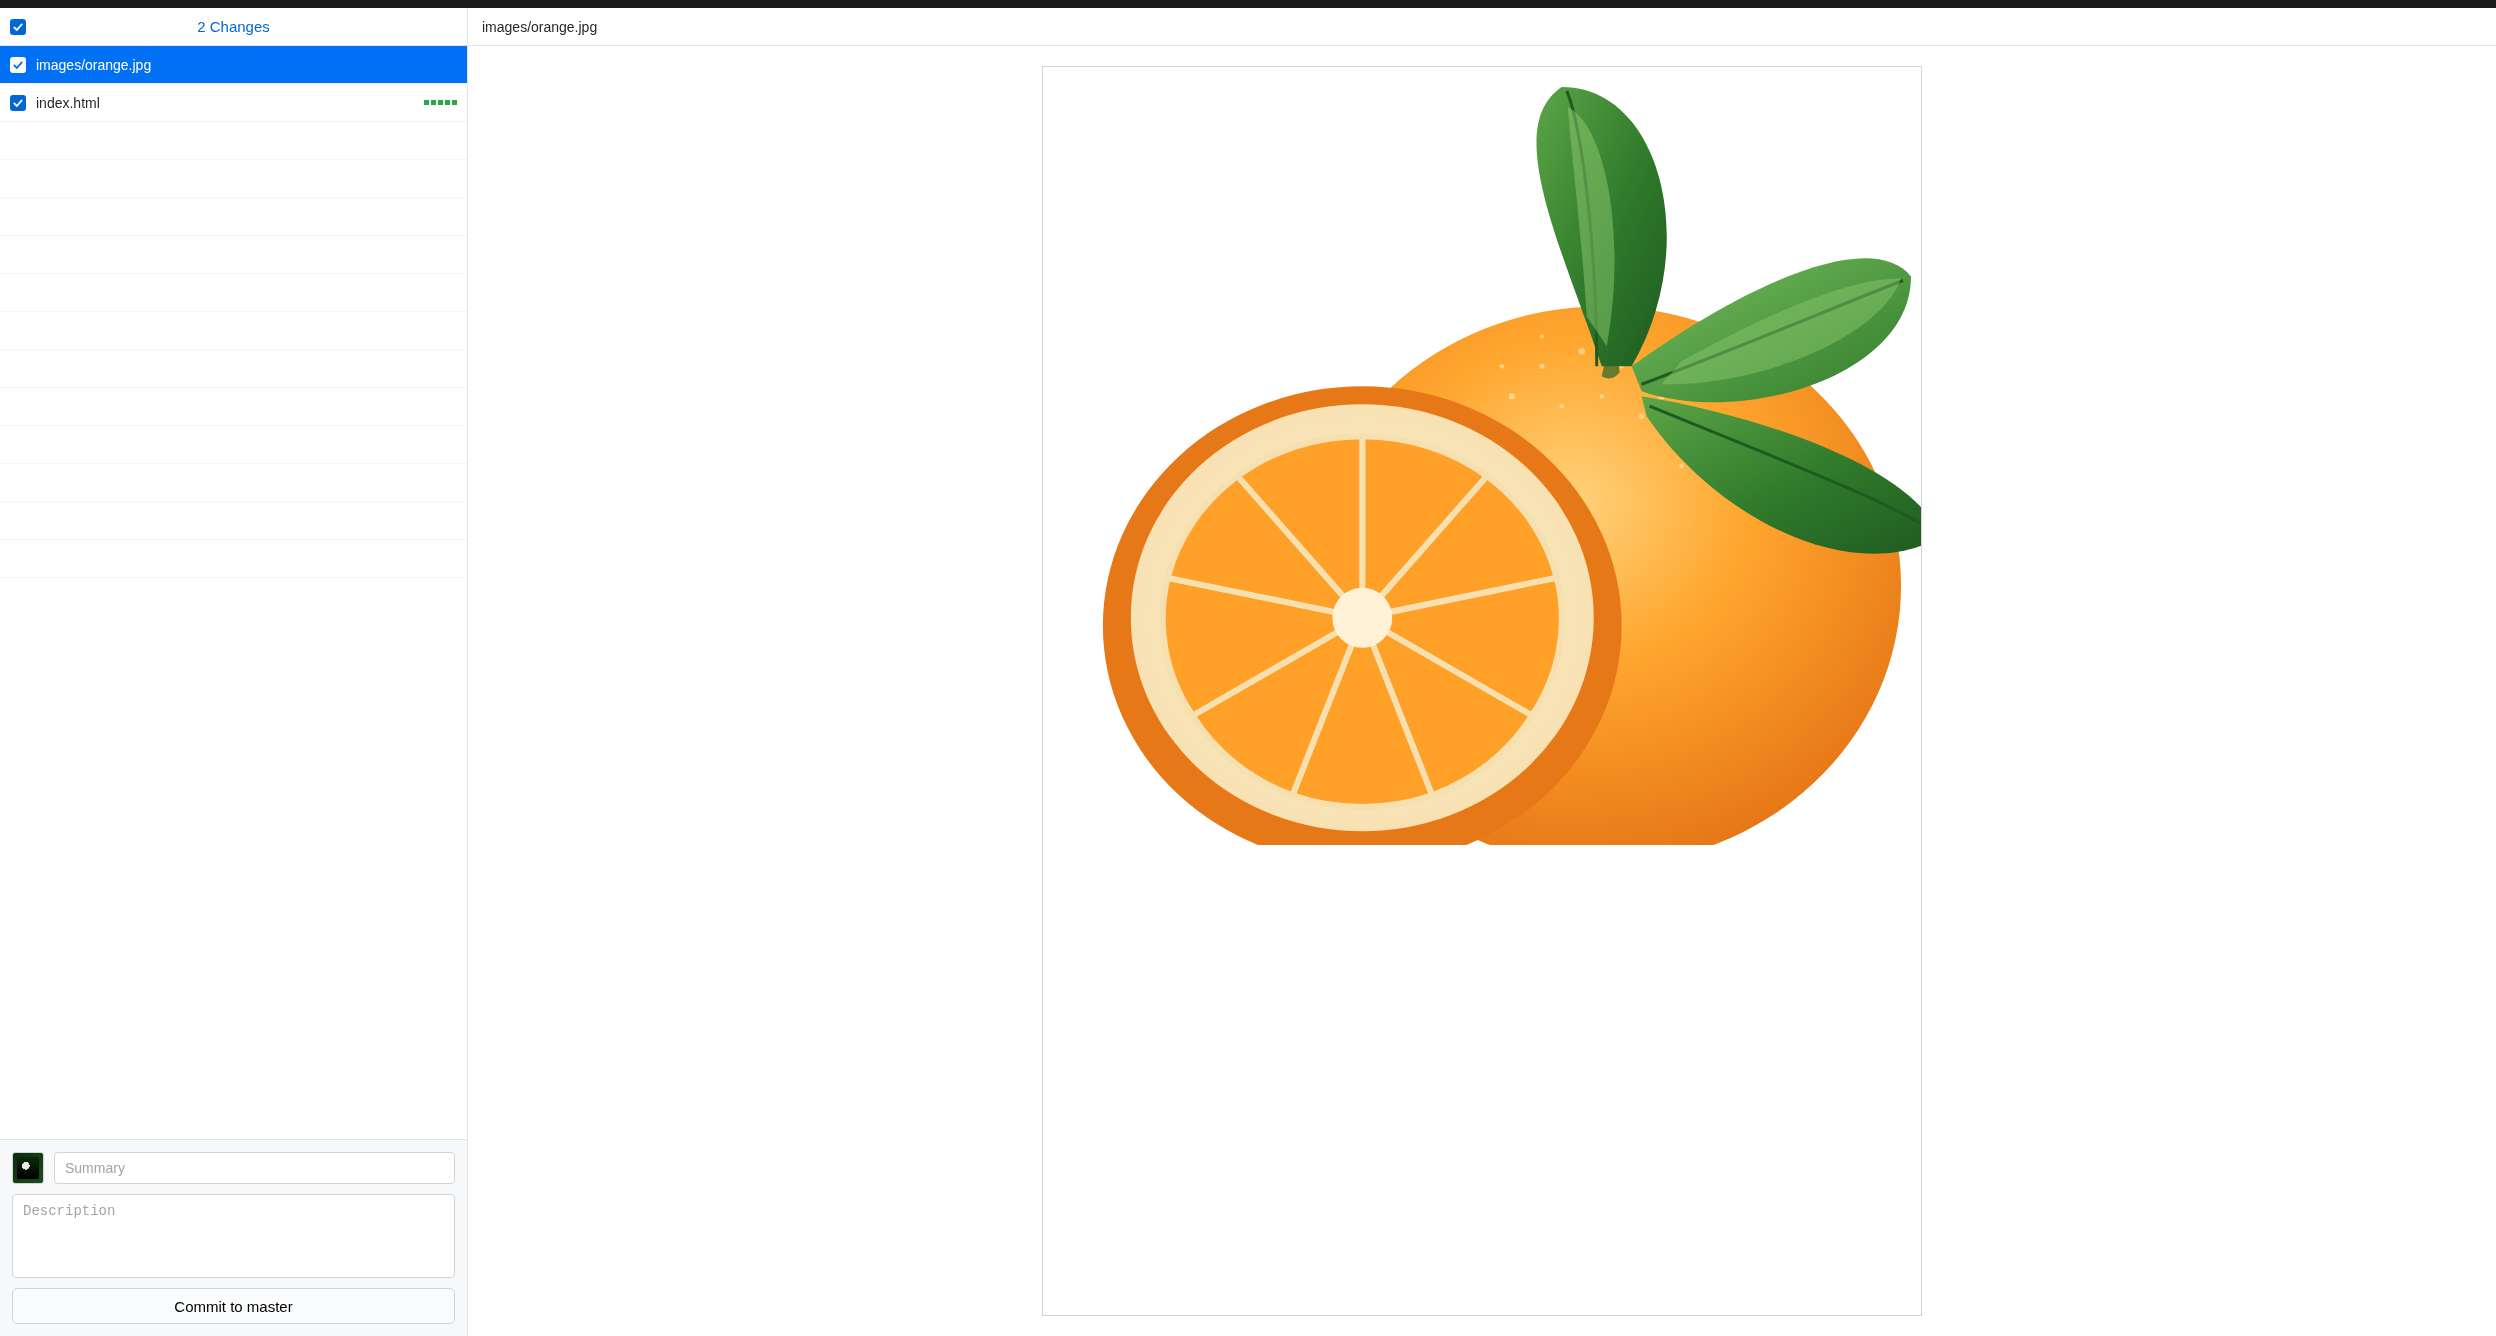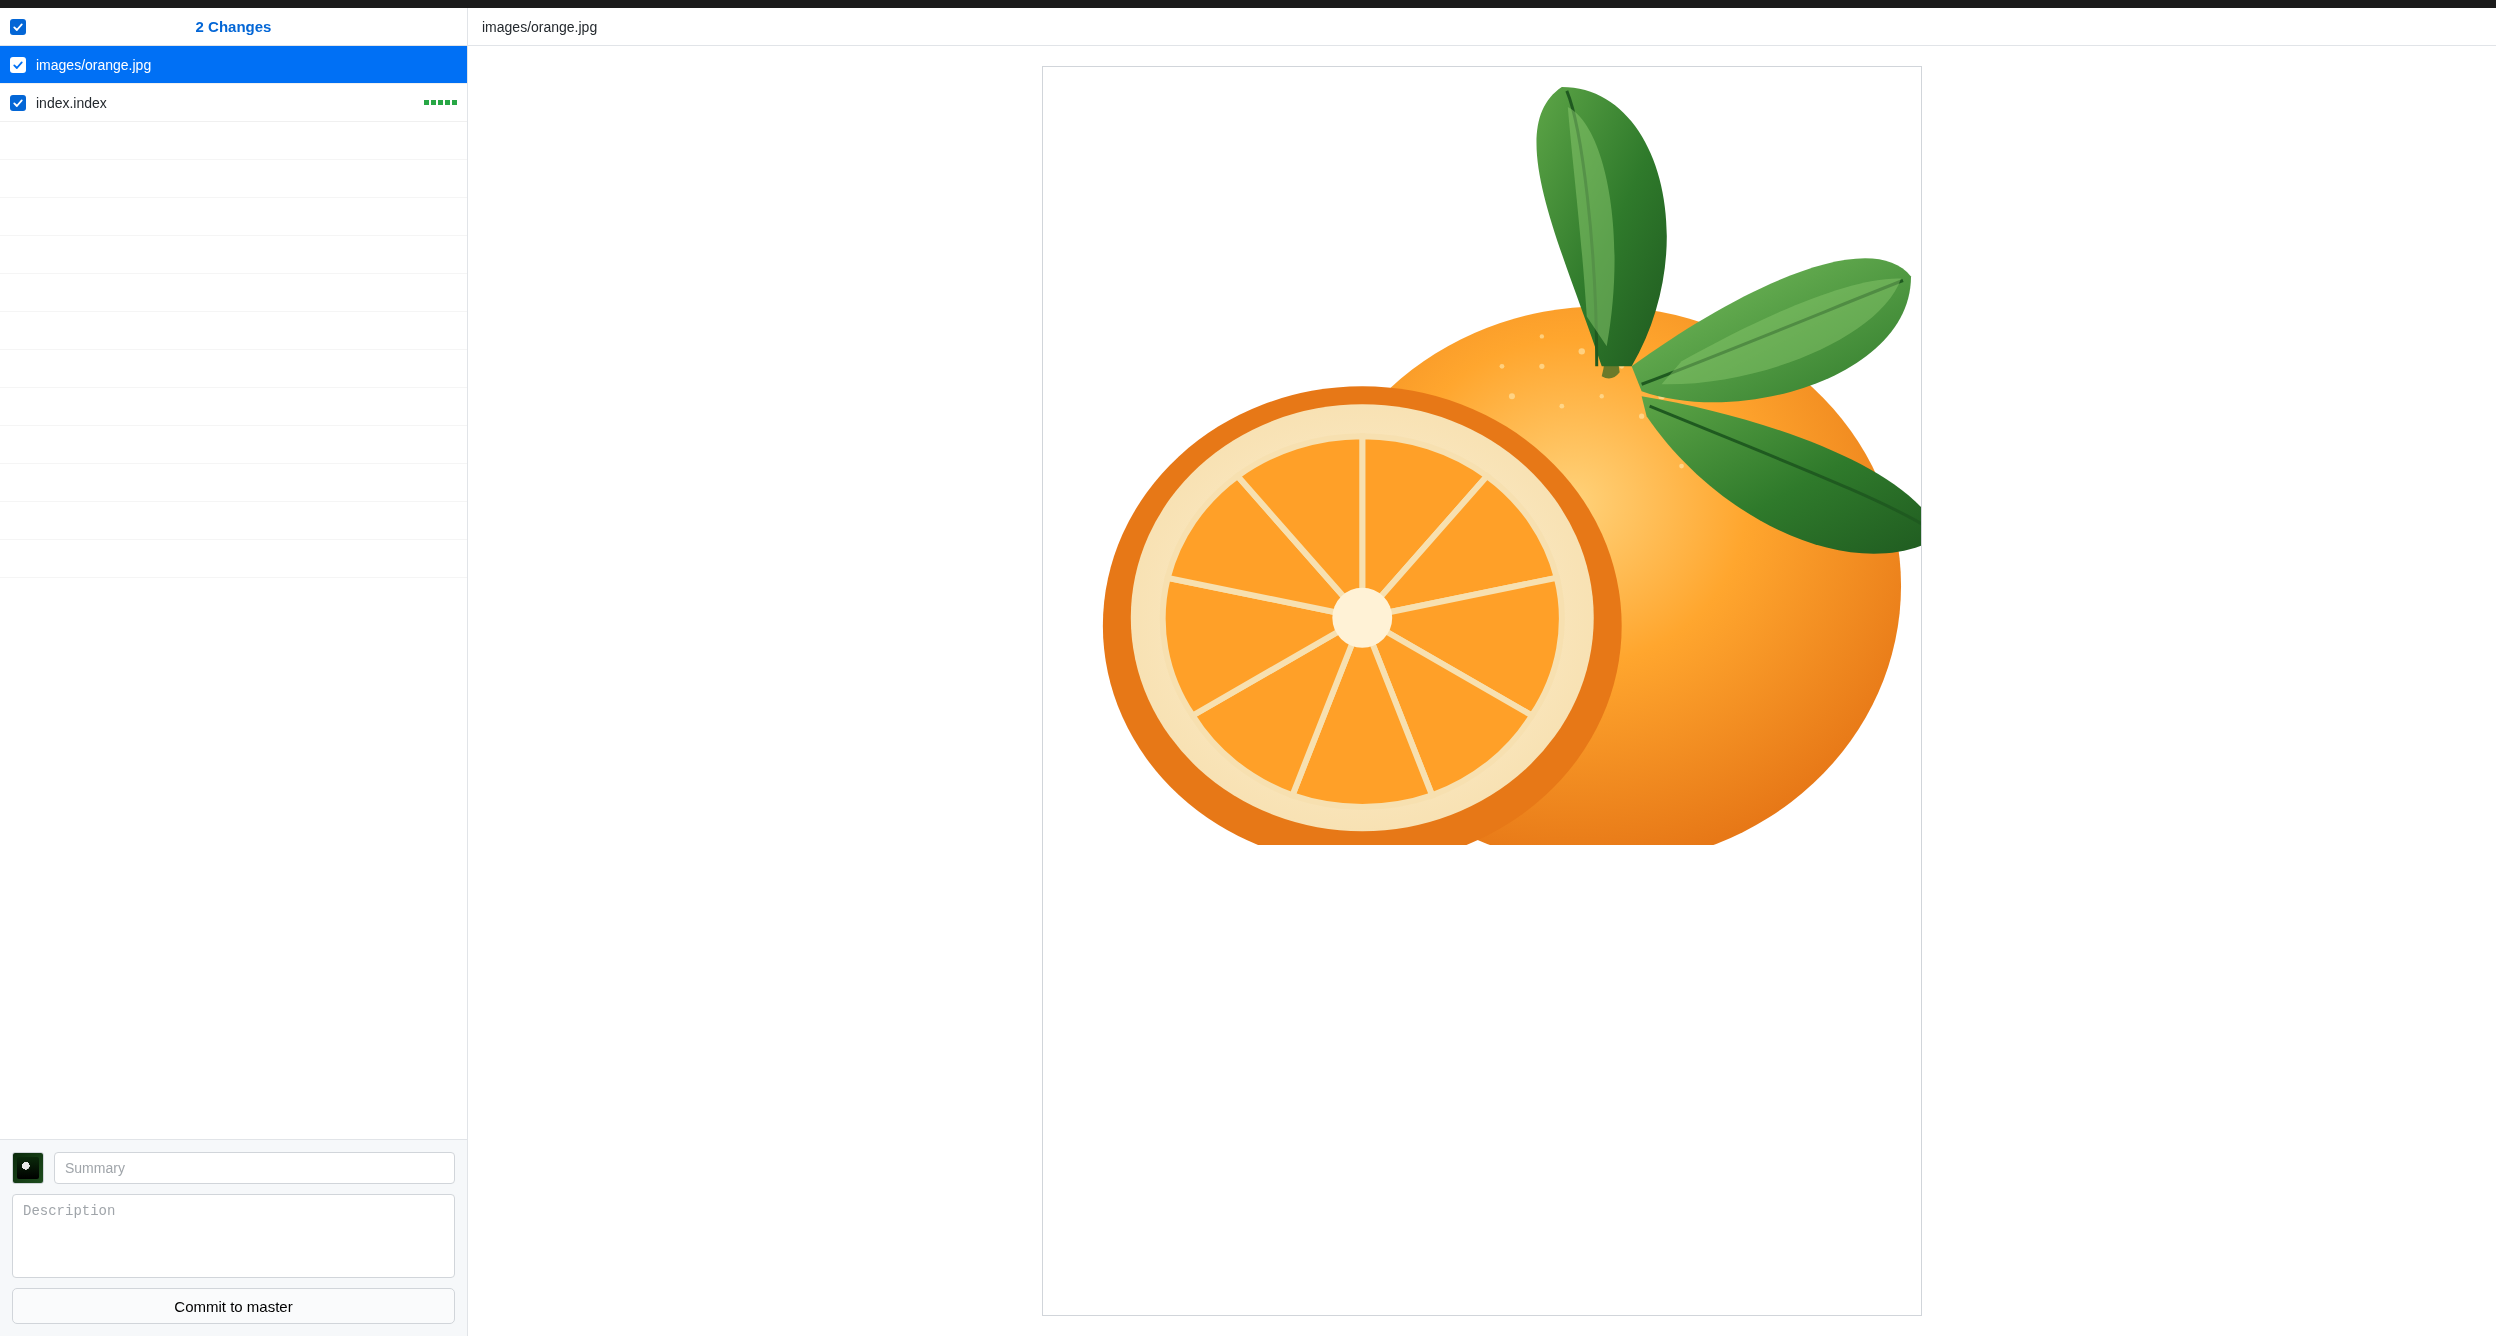--- a/index.html
+++ b/index.html
@@ -3,21 +3,21 @@
 <meta charset="utf-8">
 <style>
   * { box-sizing: border-box; margin: 0; padding: 0; }
   html, body { width: 100%; height: 100%; font-family: -apple-system, BlinkMacSystemFont, "Segoe UI", Helvetica, Arial, sans-serif; font-size: 14px; color: #24292e; }
   .app { display: flex; flex-direction: column; width: 100%; height: 100vh; }
   .topbar { height: 8px; background: #1b1b1b; flex: 0 0 auto; }
   .main { display: flex; flex: 1 1 auto; min-height: 0; }
   .sidebar { width: 468px; flex: 0 0 468px; display: flex; flex-direction: column; border-right: 1px solid #e1e4e8; background: #fff; }
   .changes-header { display: flex; align-items: center; height: 38px; padding: 0 10px; border-bottom: 1px solid #e1e4e8; }
   .changes-header .cb { margin-right: 8px; }
-  .changes-title { flex: 1; text-align: center; font-weight: 700; color: #0366d6; font-size: 15px; margin-left: -24px; }
+  .changes-title { flex: 1; text-align: center; font-weight: 400; color: #0366d6; font-size: 15px; margin-left: -24px; }
   .file-list { flex: 1 1 auto; overflow-y: auto; }
   .file-row { display: flex; align-items: center; height: 38px; padding: 0 10px; border-bottom: 1px solid #f0f0f0; cursor: pointer; }
   .file-row.selected { background: #0070f5; color: #fff; }
   .file-row .cb { margin-right: 10px; flex: 0 0 auto; }
   .file-name { flex: 1 1 auto; font-size: 14px; white-space: nowrap; overflow: hidden; text-overflow: ellipsis; }
   .diff-indicator { display: flex; gap: 2px; margin-left: 8px; }
   .diff-indicator .sq { width: 5px; height: 5px; background: #28a745; }
   .empty-row { height: 38px; border-bottom: 1px solid #f5f5f5; }
 
   .cb { width: 16px; height: 16px; border-radius: 3px; background: #0366d6; display: inline-flex; align-items: center; justify-content: center; flex: 0 0 16px; }
@@ -69,21 +69,21 @@
           </span>
           <span class="file-name">images/orange.jpg</span>
         </div>
 
         <div class="file-row">
           <span class="cb">
             <svg viewBox="0 0 16 16">
                 <path d="M3 8.5 L6.5 12 L13 4.5" fill="none" stroke="#fff" stroke-width="2.4" stroke-linecap="round" stroke-linejoin="round"></path>
               </svg>
           </span>
-          <span class="file-name">index.index</span>
+          <span class="file-name">index.html</span>
           <span class="diff-indicator">
             <span class="sq"></span>
               <span class="sq"></span>
               <span class="sq"></span>
               <span class="sq"></span>
               <span class="sq"></span>
           </span>
         </div>
 
         <div class="empty-row"></div>

